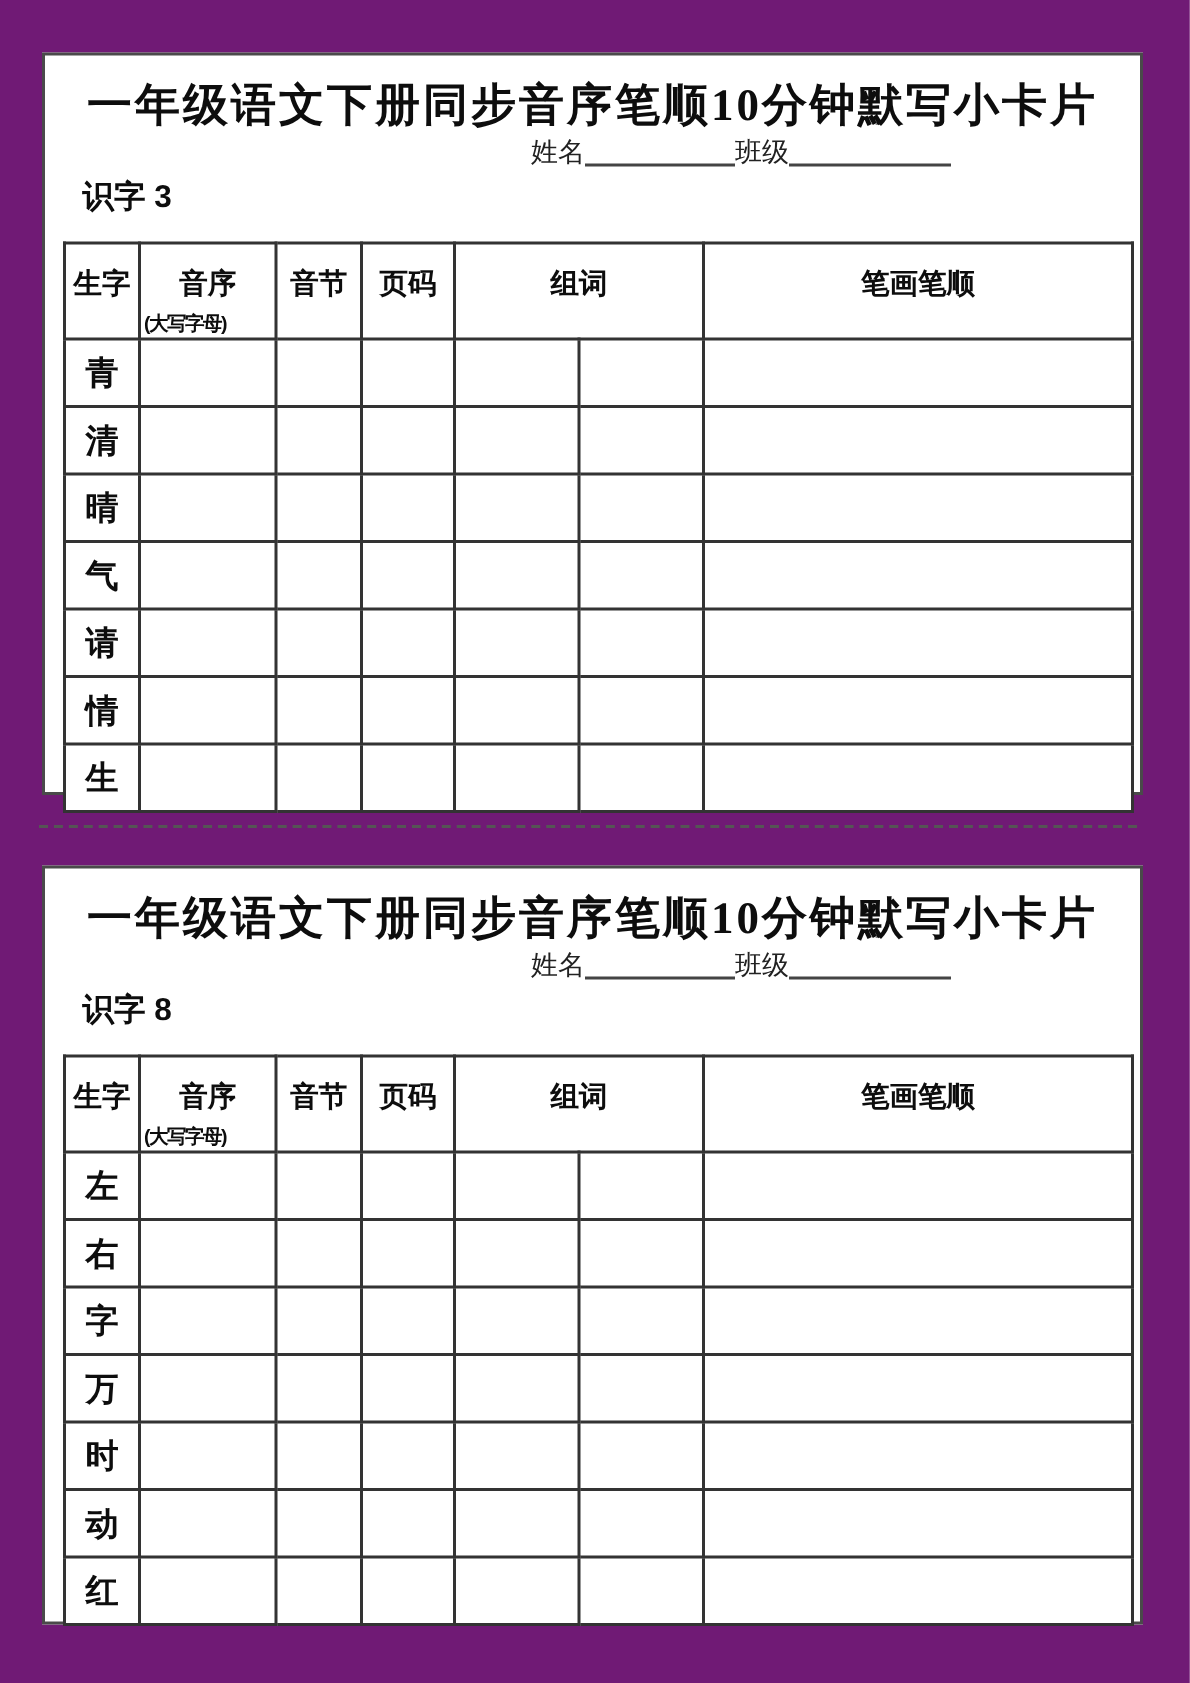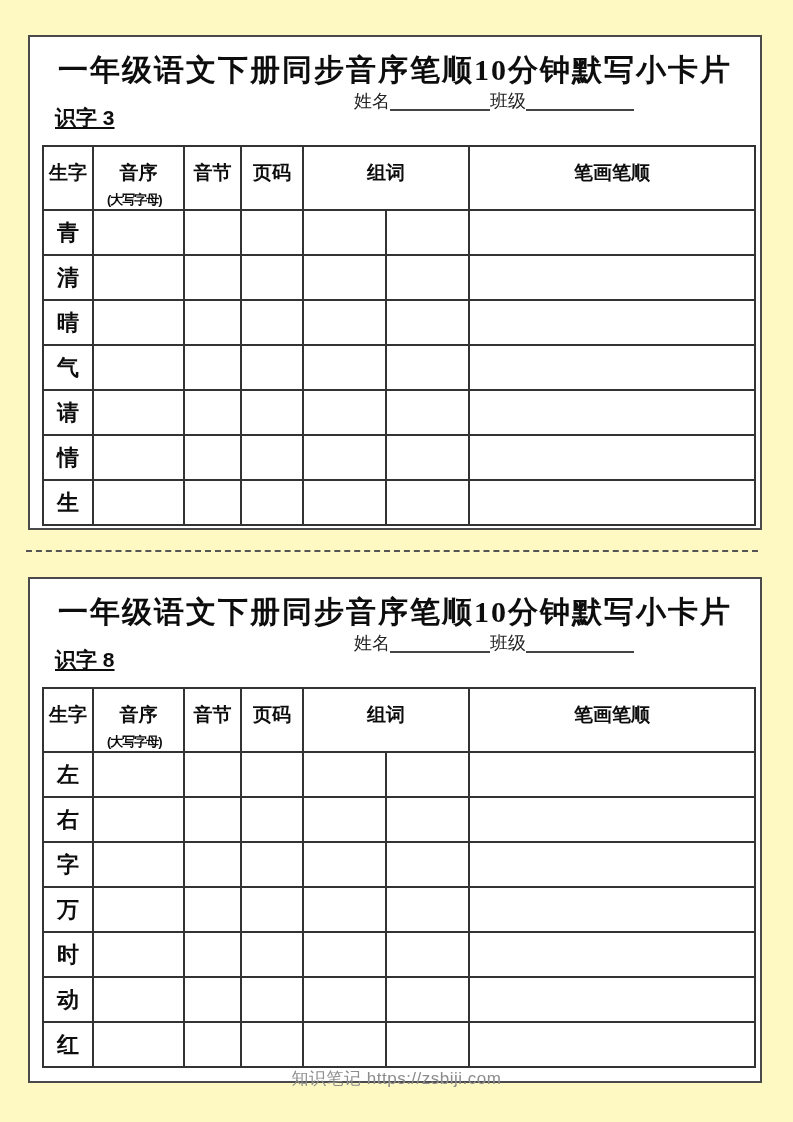--- a/index.html
+++ b/index.html
@@ -2,21 +2,21 @@
 <html><head>
 <meta charset="utf-8">
 <style>
   html, body { margin: 0; padding: 0; }
   body {
     width: 793px; height: 1122px;
     background: #ffffff;
     font-family: "Liberation Sans", "DejaVu Sans", sans-serif;
     color: #111111;
   }
-  .page { position: relative; width: 793px; height: 1122px; overflow: hidden; background: #fef9c3; }
+  .page { position: relative; width: 793px; height: 1122px; overflow: hidden; background: #701a75; }
 
   .card {
     position: absolute; left: 28px; width: 734px;
     border: 2px solid #4a4a4a; background: #fff; box-sizing: border-box;
   }
   .card-1 { top: 35px;  height: 495px; }
   .card-2 { top: 577px; height: 506px; }
 
   .title {
     margin: 13px 6px 0 6px;
@@ -32,38 +32,38 @@
     font-size: 18px; color: #222; white-space: nowrap;
   }
   .blank {
     display: inline-block; height: 1em;
     border-bottom: 2px solid #444; vertical-align: text-bottom;
   }
   .blank-name  { width: 100px; }
   .blank-class { width: 108px; }
 
   .lesson {
-    position: absolute; top: 67px; left: 25px;
-    font-size: 21px; font-weight: bold; color: #0d0d0d; text-decoration: underline;
+    position: absolute; top: 80px; left: 25px;
+    font-size: 21px; font-weight: bold; color: #0d0d0d;
   }
 
   table.sheet {
-    position: absolute; left: 12px; top: 108px;
+    position: absolute; left: 12px; top: 124px;
     width: 712px; border-collapse: collapse; table-layout: fixed;
     background: #fff;
   }
   .sheet th, .sheet td { border: 2px solid #333; padding: 0; box-sizing: border-box; }
   .sheet thead tr { height: 60px; }
   .sheet thead th {
     vertical-align: top; padding-top: 13px;
     font-size: 19px; font-weight: bold; text-align: center; color: #0d0d0d;
   }
   .yinxu-note {
     font-size: 13px; font-weight: bold; text-align: left;
-    margin-top: 5px; padding-left: 13px; letter-spacing: -1px; white-space: nowrap;
+    margin-top: 5px; padding-left: 2px; letter-spacing: -1px; white-space: nowrap;
   }
   .sheet tbody tr { height: 45px; }
   td.char-cell {
     font-size: 22px; font-weight: bold; text-align: center;
     vertical-align: middle; color: #0d0d0d;
   }
 
   .separator {
     position: absolute; top: 550px; left: 26px; width: 732px;
     border-top: 2px dashed #555; height: 0;
@@ -275,15 +275,14 @@
             <td></td>
             <td></td>
             <td></td>
             <td></td>
             <td></td>
         </tr>
       </tbody>
     </table>
   </section>
 
-  <div class="watermark">知识笔记 https://zsbiji.com</div>
 
 </div>
 
 </body></html>

